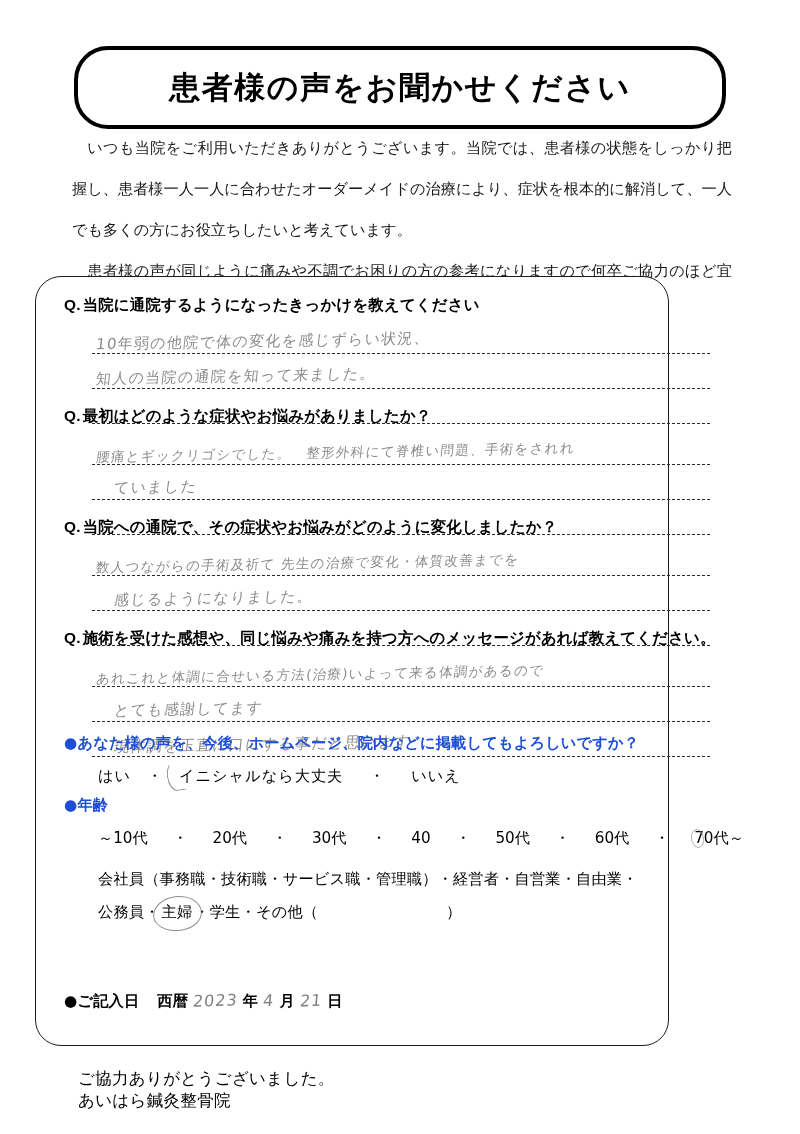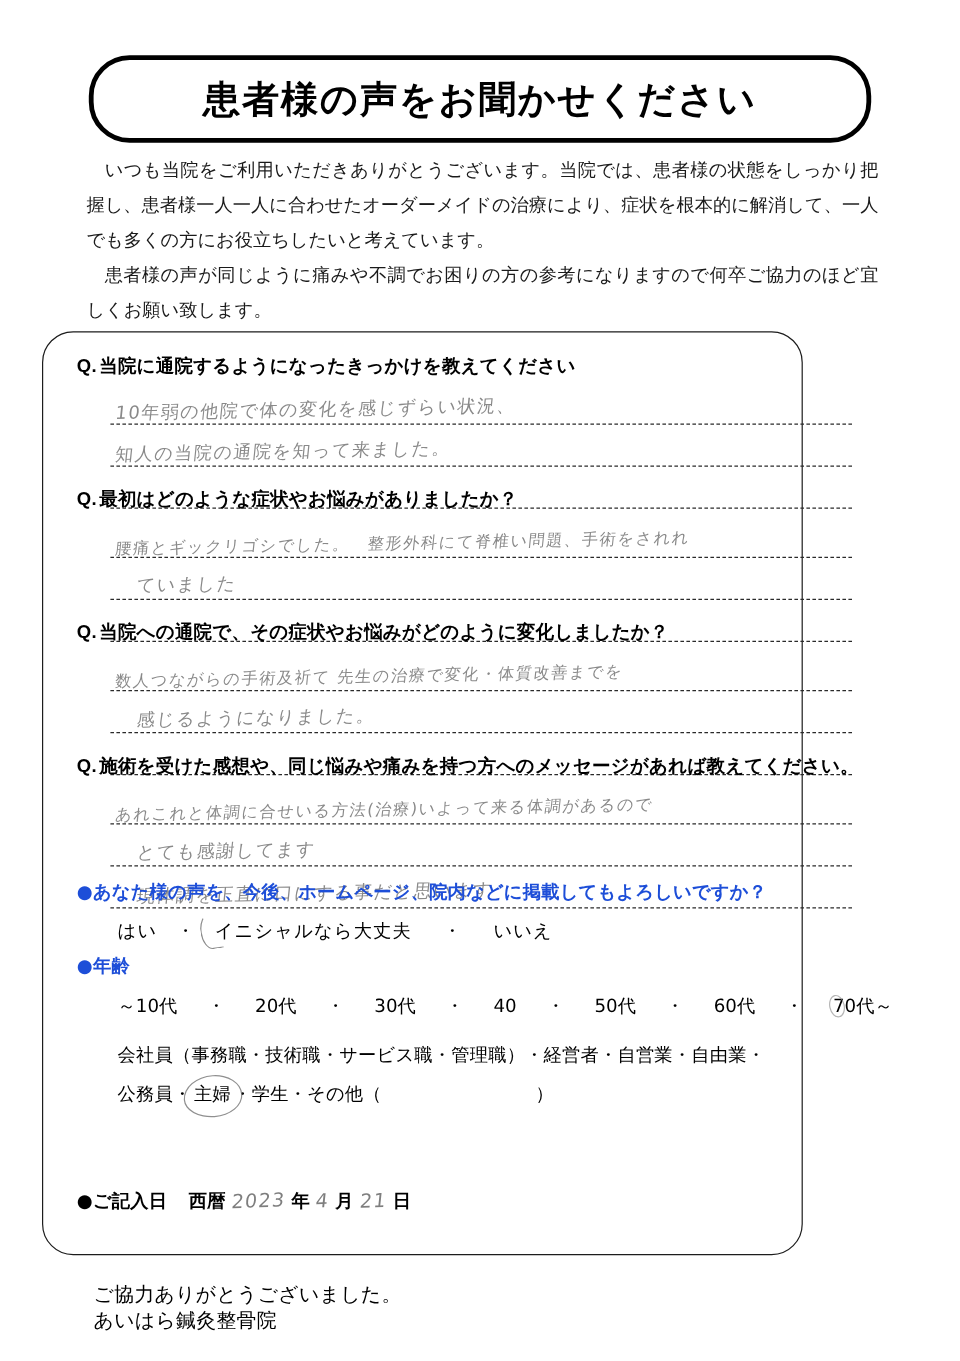--- a/index.html
+++ b/index.html
@@ -15,21 +15,21 @@
     color: #111111;
     overflow: hidden;
   }
 
   
   .title-wrap {
     position: absolute;
     left: 74px;
     top: 46px;
     width: 652px;
-    height: 73px;
+    height: 83px;
   }
   .title-pill {
     width: 100%;
     height: 100%;
     box-sizing: border-box;
     border: 4px solid #000000;
     border-radius: 34px;
     display: flex;
     align-items: center;
     justify-content: center;
@@ -43,21 +43,21 @@
     white-space: nowrap;
   }
 
   
   .intro {
     position: absolute;
     left: 72px;
     top: 128px;
     width: 660px;
     font-size: 15.2px;
-    line-height: 29px;
+    line-height: 41px;
     color: #1a1a1a;
     text-align: justify;
   }
   .intro p {
     margin: 0;
     text-indent: 1em;
   }
 
   
   .form-box {

